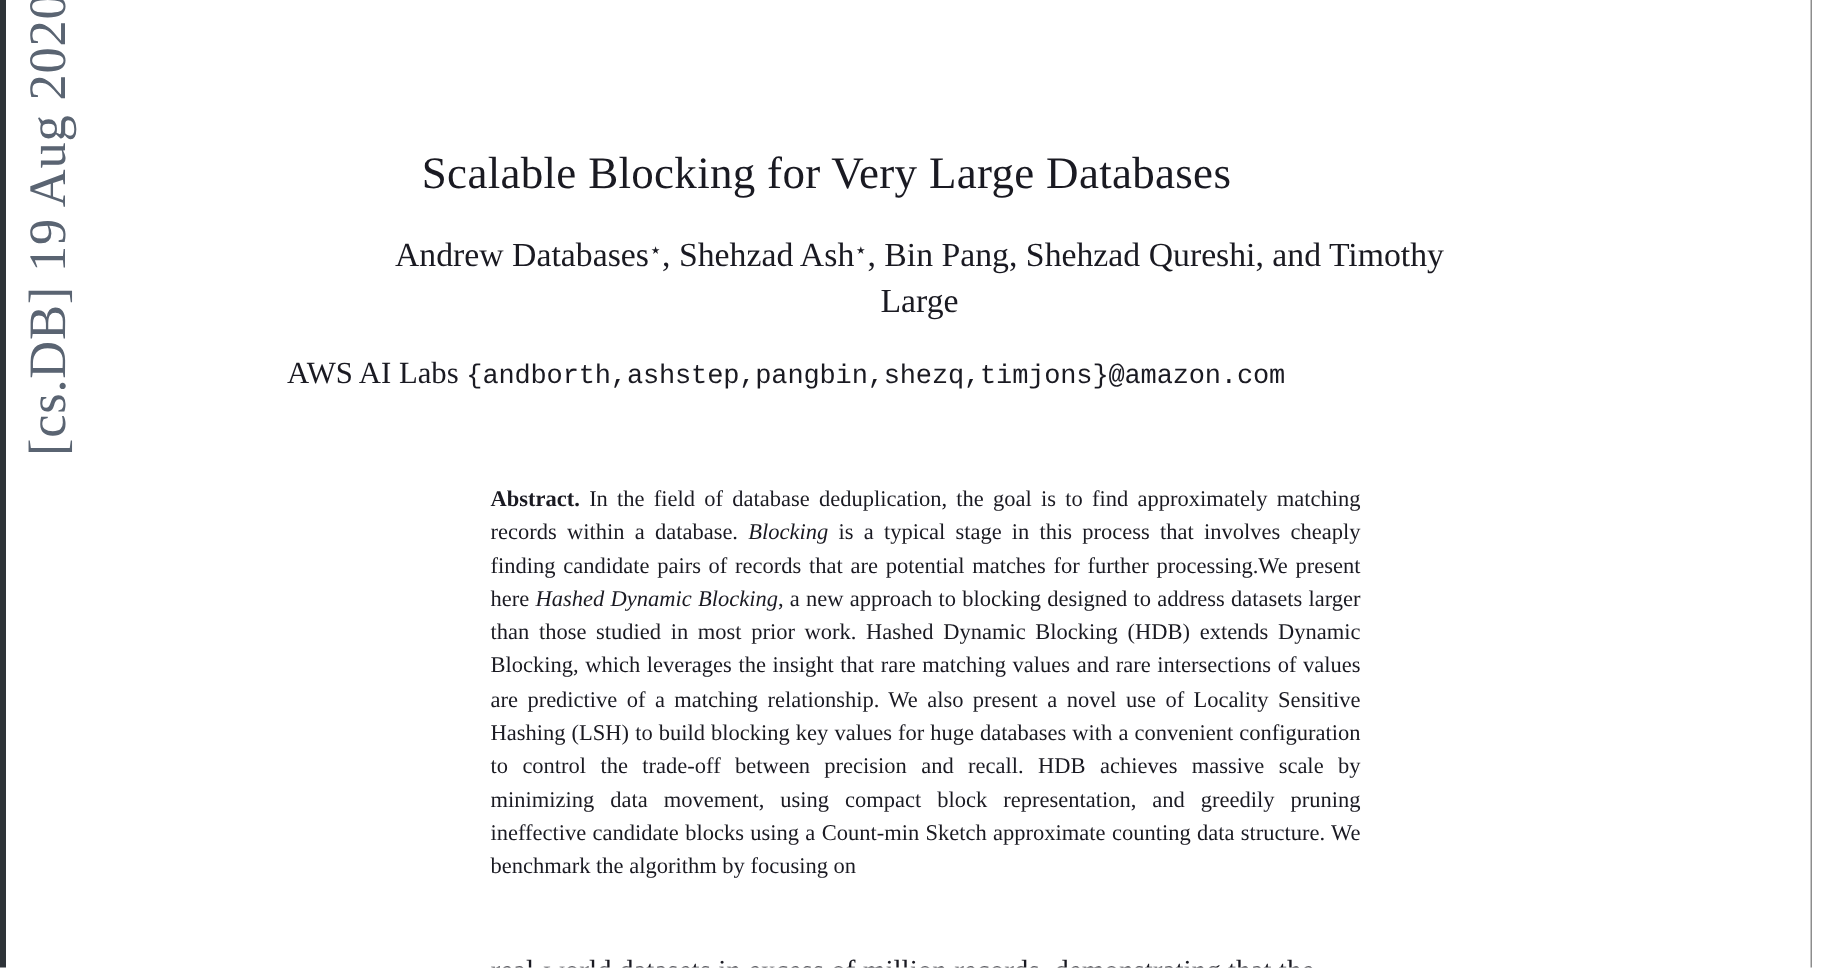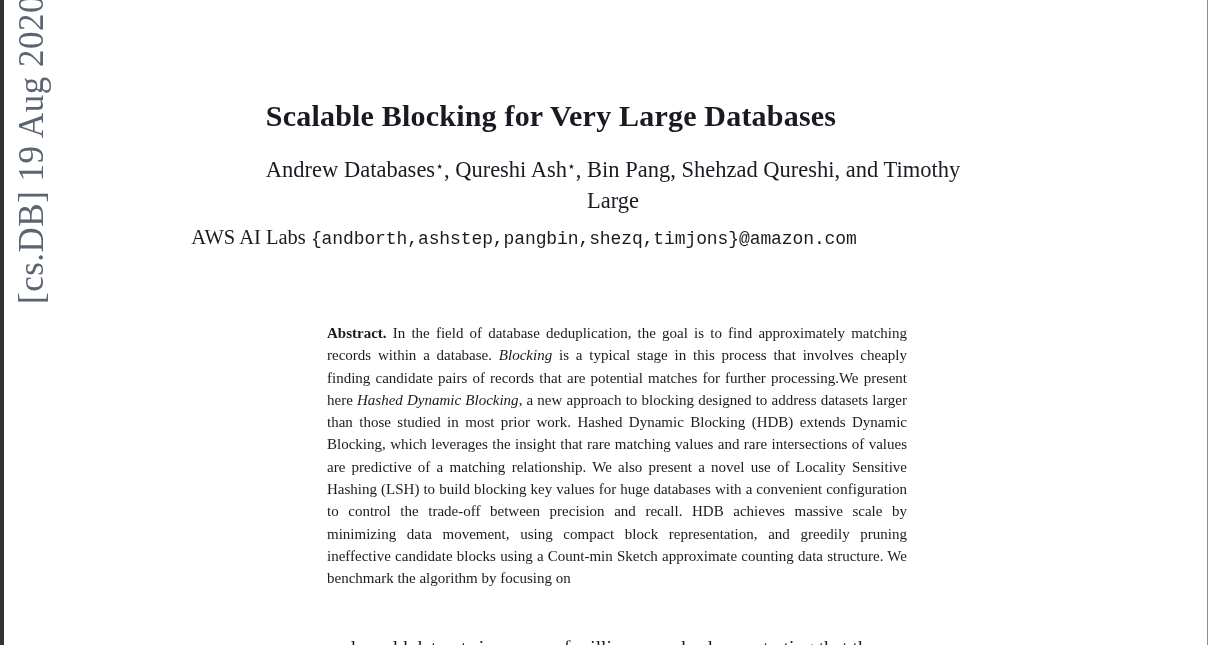--- a/index.html
+++ b/index.html
@@ -58,42 +58,42 @@
     width: 1226px;
     height: 645px;
   }
 
   .title {
     position: absolute;
     left: 0; top: 76px;
     width: 1102px;
     text-align: center;
     font-size: 30px;
-    font-weight: bold;
+    font-weight: normal;
     letter-spacing: 0.2px;
     line-height: 40px;
   }
 
   .authors {
     position: absolute;
     left: 263px; top: 154px;
     width: 700px;
     text-align: center;
     font-size: 22.5px;
     line-height: 31px;
   }
   .authors sup {
     font-size: 14px;
     vertical-align: 0.42em;
     line-height: 0;
   }
 
   .affiliation {
     position: absolute;
-    left: 0; top: 224px;
+    left: 0; top: 236px;
     width: 1048px;
     text-align: center;
     font-size: 20.5px;
     line-height: 26px;
     white-space: nowrap;
   }
   .affiliation .mono {
     font-family: "Liberation Mono", "DejaVu Sans Mono", monospace;
     font-size: 18px;
     letter-spacing: -0.1px;
@@ -132,21 +132,21 @@
 <div class="edge-left"></div>
 <div class="edge-right"></div>
 
 <div class="arxiv-stamp">[cs.DB]  19 Aug 2020</div>
 
 <div class="paper">
 
   <h1 class="title">Scalable Blocking for Very Large Databases</h1>
 
   <div class="authors">
-    <span>Andrew Databases</span><sup>⋆</sup><span>, Qureshi Ash</span><sup>⋆</sup><span>, Bin Pang, Shehzad Qureshi, and Timothy</span>
+    <span>Andrew Databases</span><sup>⋆</sup><span>, Shehzad Ash</span><sup>⋆</sup><span>, Bin Pang, Shehzad Qureshi, and Timothy</span>
     <span>Large</span>
   </div>
 
   <div class="affiliation">
     <span>AWS AI Labs</span>
     <span class="mono">{</span><span class="mono">andborth,ashstep,pangbin,shezq,timjons</span><span class="mono">}</span><span class="mono">@amazon.com</span>
   </div>
 
   <div class="abstract">
     <b>Abstract.</b>

